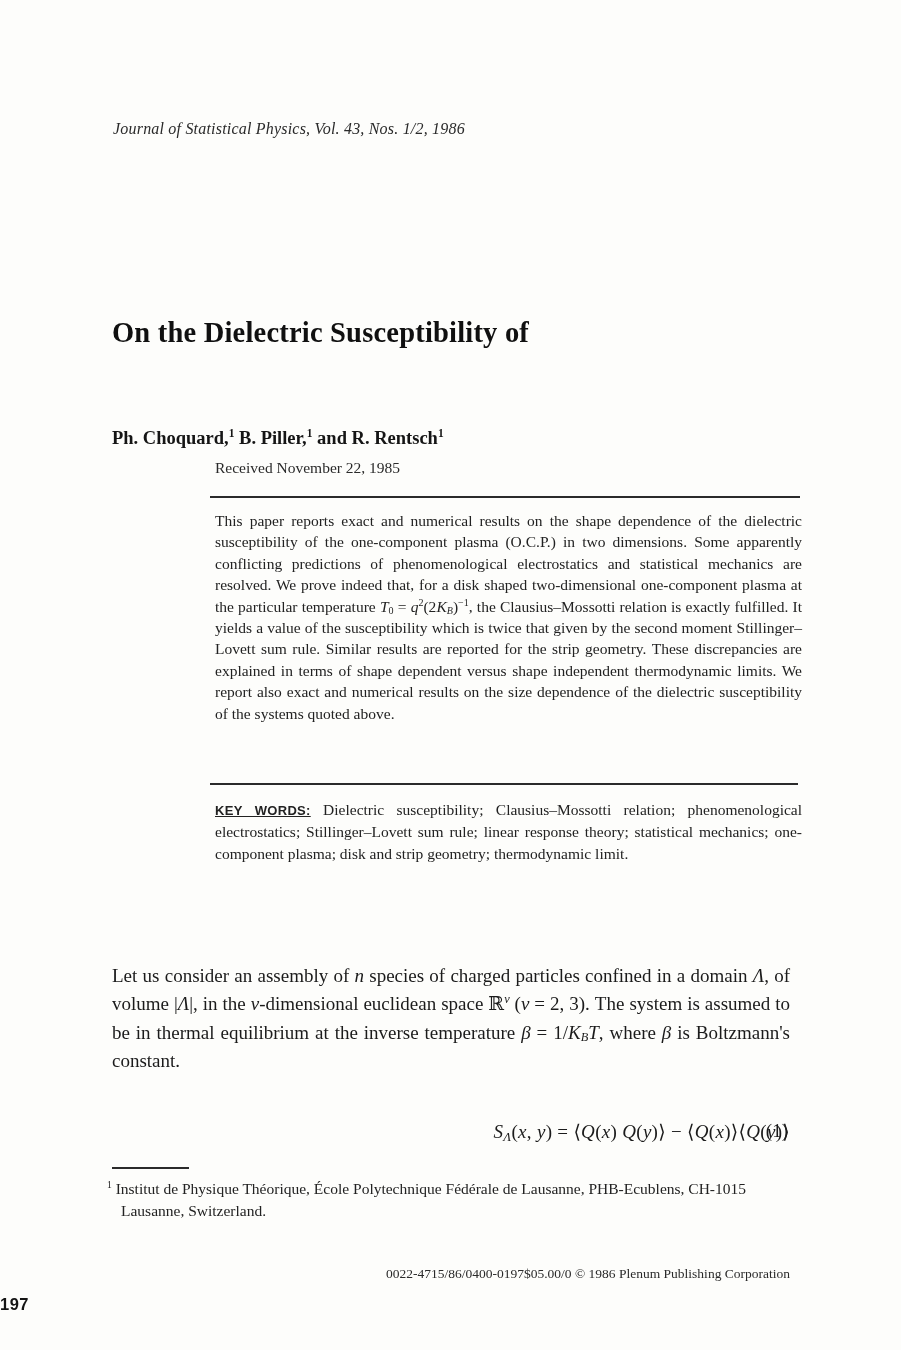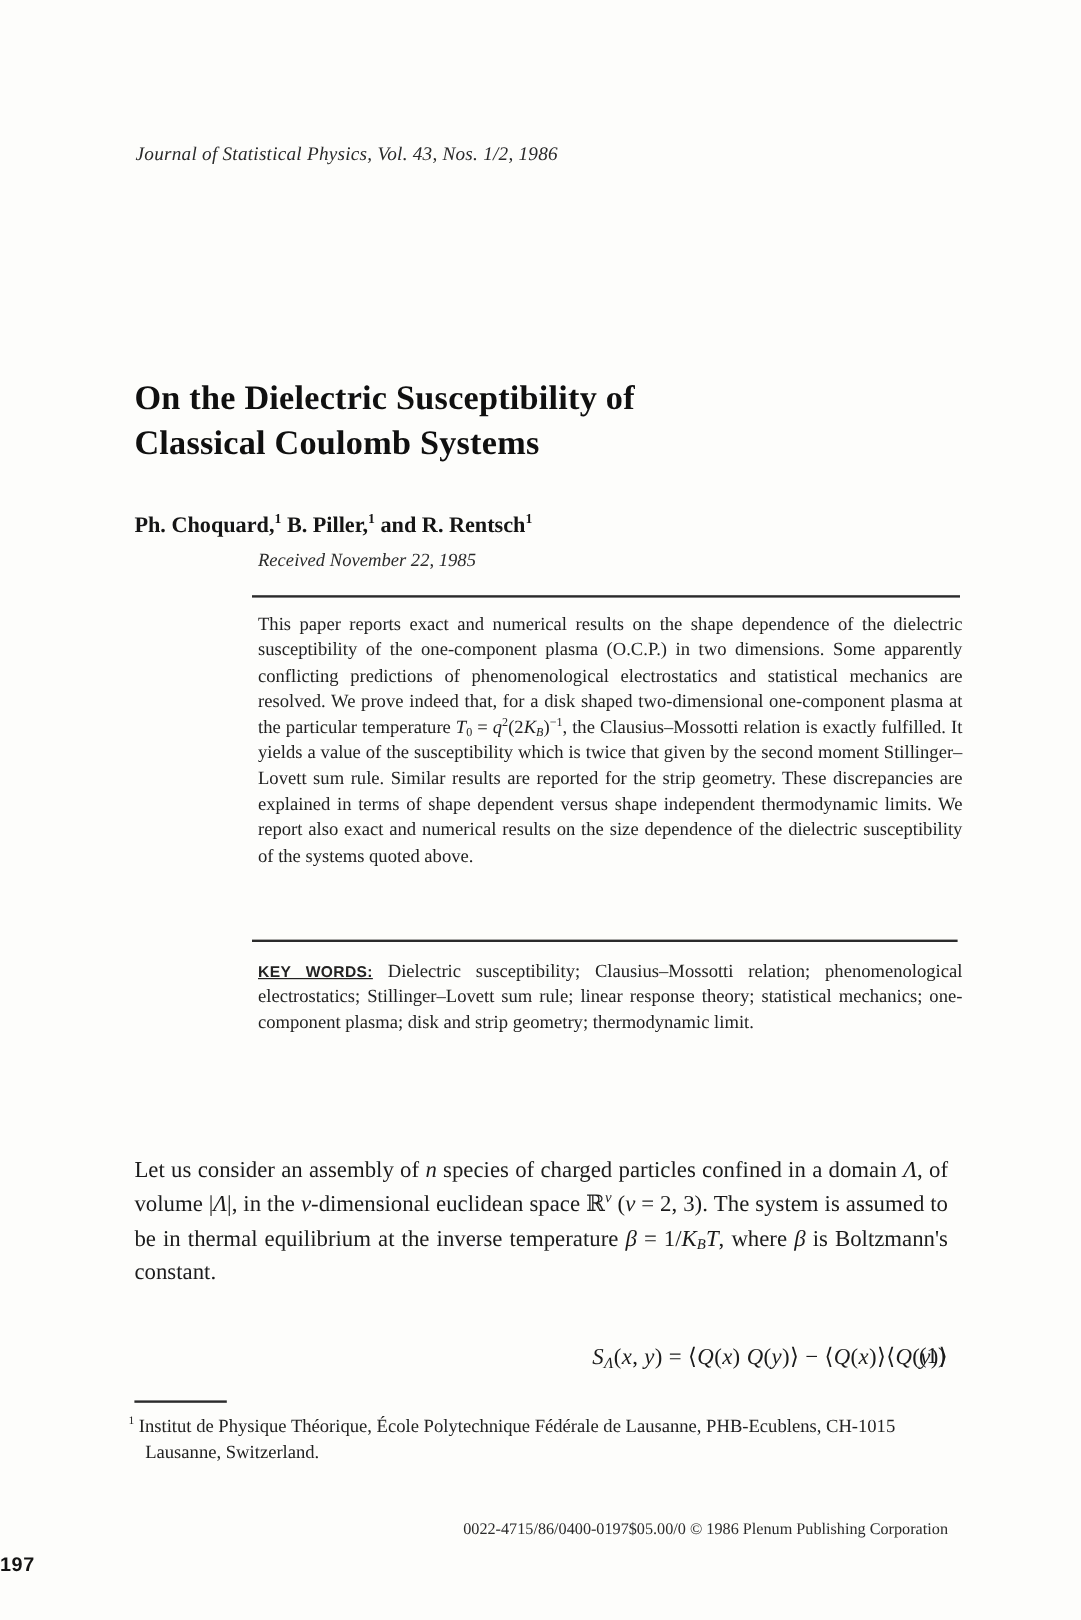--- a/index.html
+++ b/index.html
@@ -51,21 +51,20 @@
   }
   .authors sup, .footnote sup {
     font-size: 0.62em;
     vertical-align: super;
     line-height: 0;
   }
   .received {
     position: absolute;
     top: 459px;
     left: 215px;
-    font-style: italic;
     font-size: 15.5px;
     color: #2a2a2a;
   }
   .rule {
     position: absolute;
     background: #2b2b2b;
     height: 2px;
   }
   .rule-abstract-top { top: 496px; left: 210px; width: 590px; }
   .rule-abstract-bottom { top: 783px; left: 210px; width: 588px; }
@@ -173,21 +172,20 @@
 </style>
 </head>
 <body>
 
 <div class="page">
 
   <div class="journal-line">Journal of Statistical Physics, Vol. 43, Nos. 1/2, 1986</div>
 
   <div class="title">
     <div>On the Dielectric Susceptibility of</div>
-    <div>Classical Coulomb Systems</div>
   </div>
 
   <div class="authors">Ph. Choquard,<sup>1</sup> B. Piller,<sup>1</sup> and R. Rentsch<sup>1</sup></div>
 
   <div class="received">Received November 22, 1985</div>
 
   <div class="rule rule-abstract-top"></div>
 
   <div class="abstract">This paper reports exact and numerical results on the shape dependence of the dielectric susceptibility of the one-component plasma (O.C.P.) in two dimensions. Some apparently conflicting predictions of phenomenological electrostatics and statistical mechanics are resolved. We prove indeed that, for a disk shaped two-dimensional one-component plasma at the particular temperature <i>T</i><sub>0</sub> = <i>q</i><sup>2</sup>(2<i>K<sub>B</sub></i>)<sup>−1</sup>, the Clausius–Mossotti relation is exactly fulfilled. It yields a value of the susceptibility which is twice that given by the second moment Stillinger–Lovett sum rule. Similar results are reported for the strip geometry. These discrepancies are explained in terms of shape dependent versus shape independent thermodynamic limits. We report also exact and numerical results on the size dependence of the dielectric susceptibility of the systems quoted above.</div>
 

